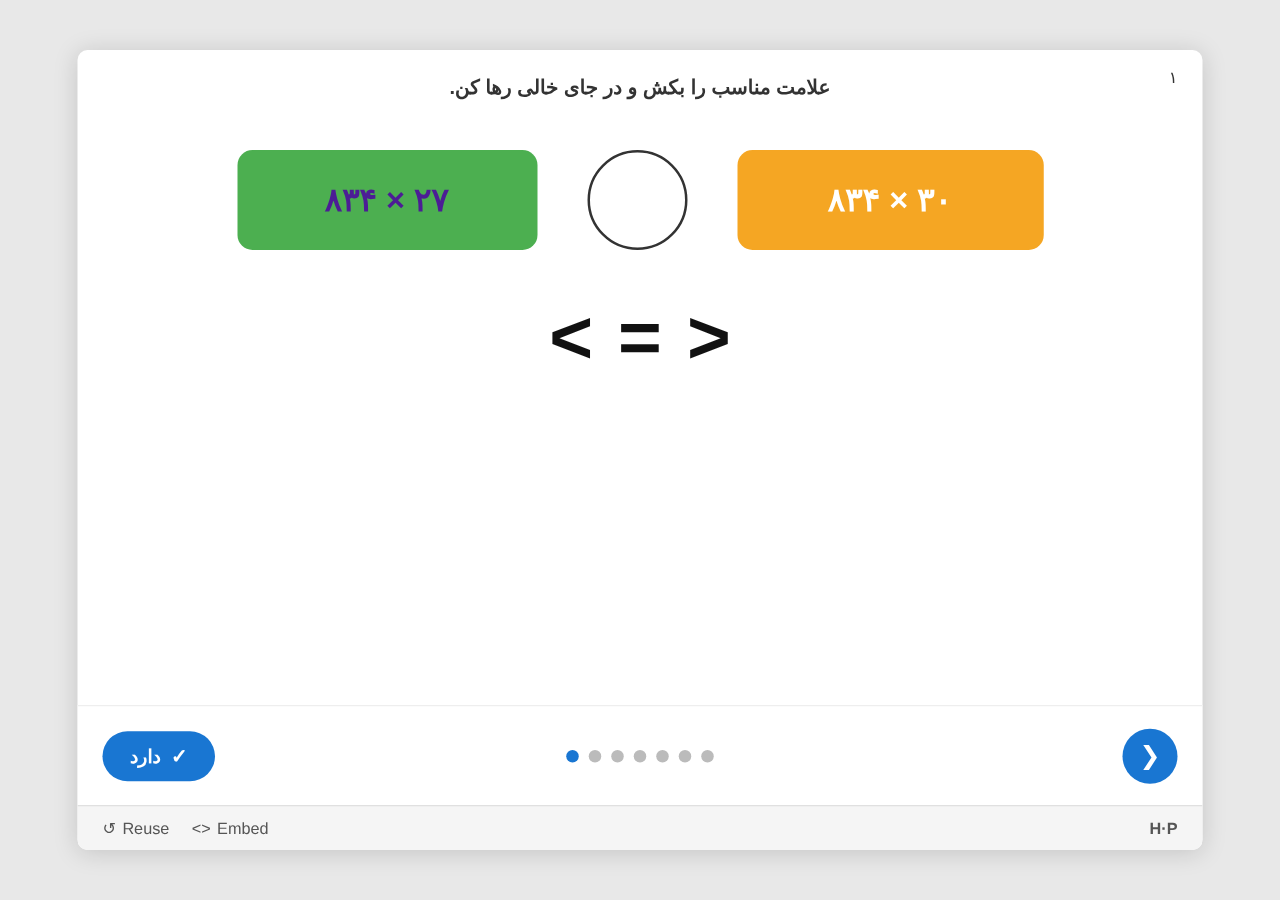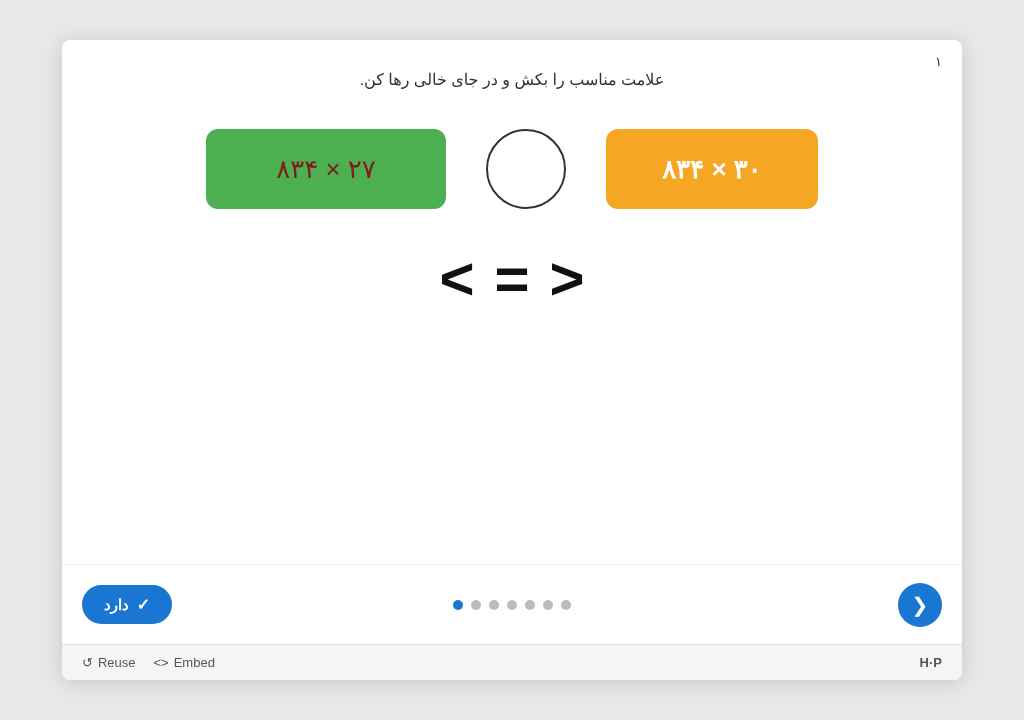--- a/index.html
+++ b/index.html
@@ -48,50 +48,50 @@
       color: #111;
       text-align: center;
       line-height: 1.6;
     }
     .main-question span.underline {
       text-decoration: underline;
       text-decoration-color: #e53935;
       color: #111;
     }
     .sub-question {
-      margin-top: 10px;
       font-size: 16px;
       color: #333;
       text-align: center;
+      font-weight: bold;
     }
     .cards-row {
       display: flex;
       align-items: center;
       justify-content: center;
       gap: 40px;
       margin-top: 40px;
       direction: ltr;
     }
     .card-green {
       background: #4caf50;
       border-radius: 12px;
       width: 240px;
       height: 80px;
       display: flex;
       align-items: center;
       justify-content: center;
       font-size: 26px;
-      font-weight: normal;
-      color: #7f1d1d;
+      font-weight: bold;
+      color: #4c1d95;
       letter-spacing: 1px;
     }
     .card-orange {
       background: #f5a623;
       border-radius: 12px;
-      width: 212px;
+      width: 245px;
       height: 80px;
       display: flex;
       align-items: center;
       justify-content: center;
       font-size: 26px;
       font-weight: bold;
       color: #fff;
       letter-spacing: 1px;
     }
     .circle-placeholder {

